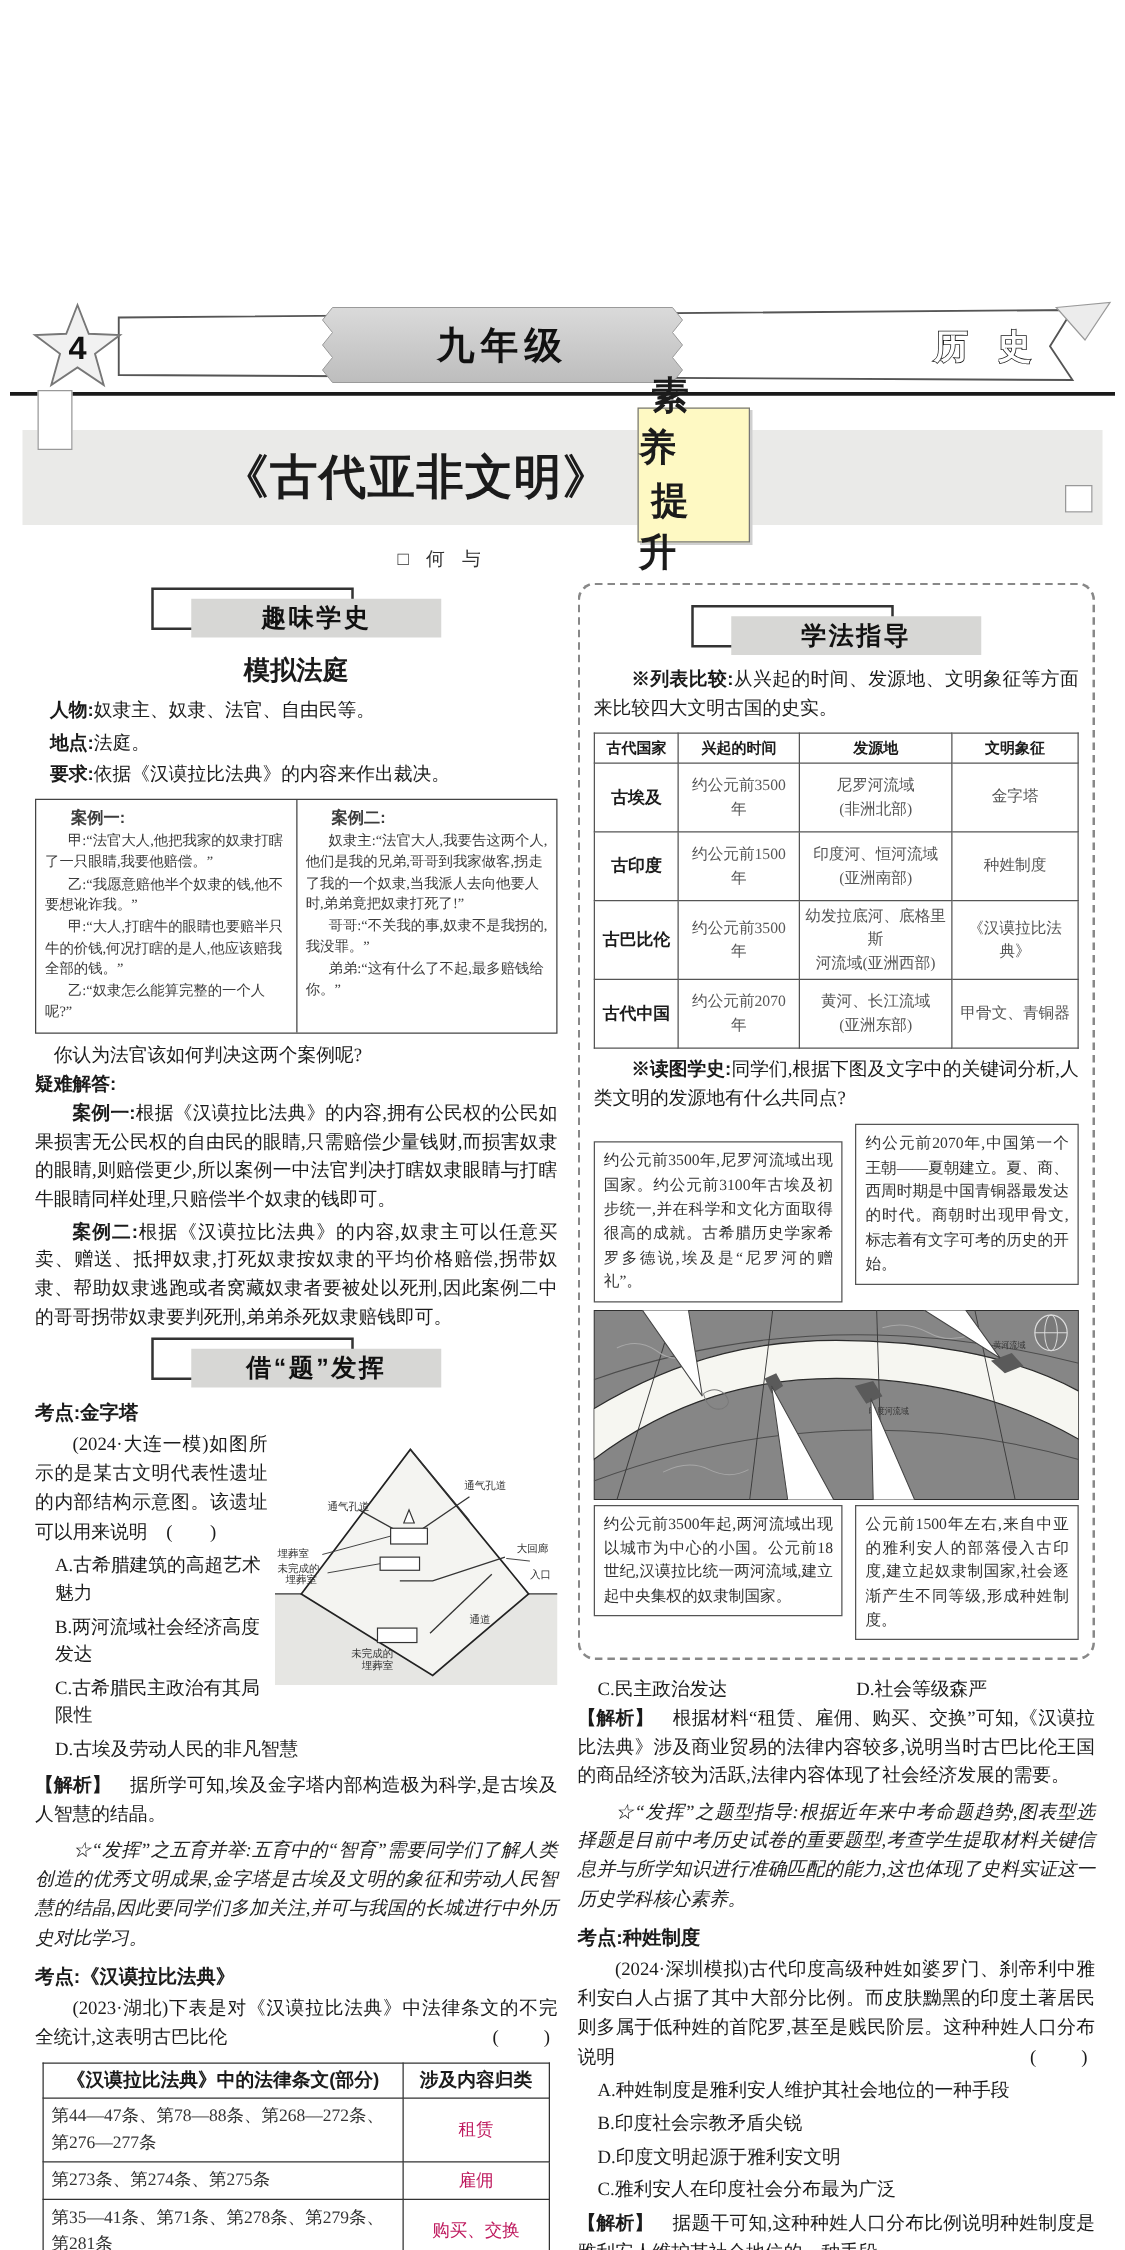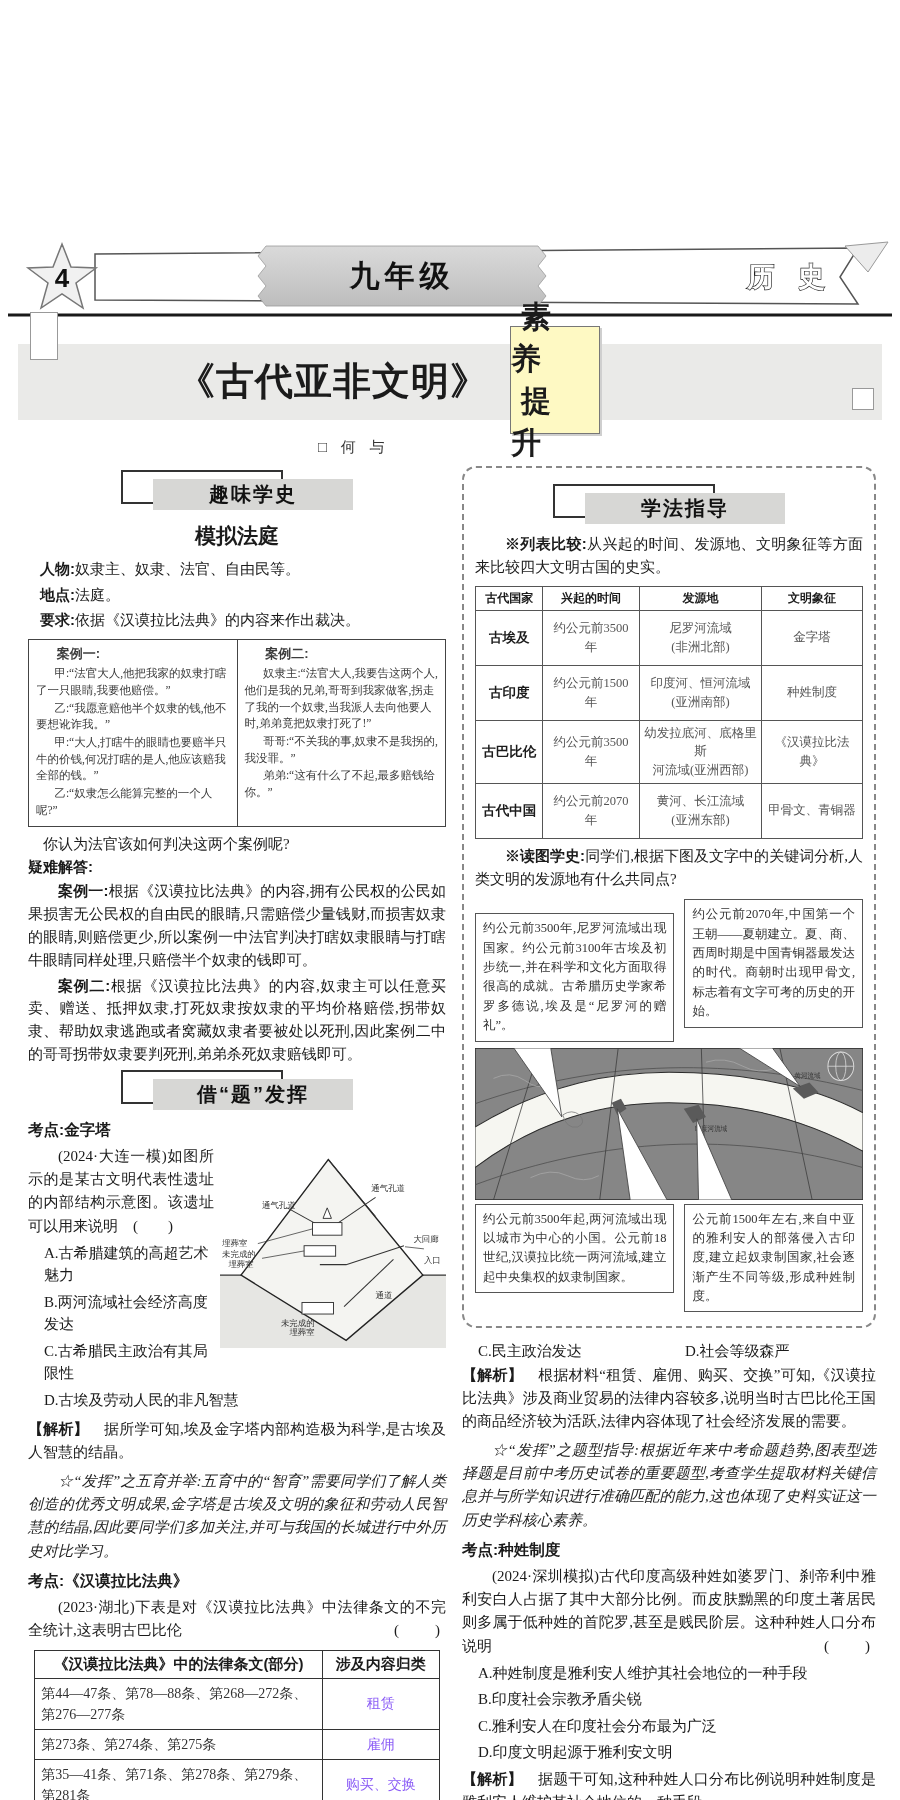--- a/index.html
+++ b/index.html
@@ -45,21 +45,21 @@
   .qp{position:relative;margin:2px 0;font-size:15px;line-height:1.55;text-align:justify;text-indent:2em;}
   .bracket-abs{position:absolute;right:4px;bottom:0;text-indent:0;letter-spacing:2px;}
   .opt{margin:4px 0;font-size:15px;line-height:1.5;padding-left:16px;}
   .tip{margin:6px 0;font-size:15px;line-height:1.55;text-align:justify;text-indent:2em;font-style:italic;color:#222;}
   .pyramid-fig{float:right;width:226px;margin:4px 0 2px 6px;}
   
   table.law{border-collapse:collapse;margin:8px auto 6px;width:97%;}
   table.law th,table.law td{border:1.5px solid #333;padding:4px 6px;}
   table.law th{font-family:"Liberation Sans",sans-serif;font-size:15px;}
   table.law td.c1{font-size:14px;color:#333;line-height:1.5;}
-  table.law td.c2{font-size:14px;color:#8b5cf6;text-align:center;width:104px;}
+  table.law td.c2{font-size:14px;color:#be185d;text-align:center;width:104px;}
   
   .dashed-panel{border:2px dashed #888;border-radius:14px;padding:12px 11px 14px;}
   .rtip{margin:5px 0;font-size:15px;line-height:1.55;text-align:justify;text-indent:2em;}
   .rtip b{font-family:"Liberation Sans",sans-serif;}
   table.civ{border-collapse:collapse;width:100%;margin:6px 0 4px;}
   table.civ th,table.civ td{border:1px solid #555;padding:3px 4px;text-align:center;}
   table.civ th{font-family:"Liberation Sans",sans-serif;font-size:12px;}
   table.civ td.cn{font-family:"Liberation Sans",sans-serif;font-weight:bold;font-size:13.5px;width:76px;}
   table.civ td.lt{font-size:12.5px;color:#555;white-space:pre-line;line-height:1.5;height:48px;}
   table.civ td.t2{width:112px;margin-top:37px;} table.civ td.t3{width:148px;} table.civ td.t4{width:118px;}
@@ -312,19 +312,19 @@
 
       <p class="ans" style="text-indent:0"><b>【解析】</b>　<span>根据材料“租赁、雇佣、购买、交换”可知,《汉谟拉比法典》涉及商业贸易的法律内容较多,说明当时古巴比伦王国的商品经济较为活跃,法律内容体现了社会经济发展的需要。</span></p>
 
       <p class="tip">☆“发挥”之题型指导:根据近年来中考命题趋势,图表型选择题是目前中考历史试卷的重要题型,考查学生提取材料关键信息并与所学知识进行准确匹配的能力,这也体现了史料实证这一历史学科核心素养。</p>
 
       <p class="kp">考点:种姓制度</p>
       <p class="qp"><span>(2024·深圳模拟)古代印度高级种姓如婆罗门、刹帝利中雅利安白人占据了其中大部分比例。而皮肤黝黑的印度土著居民则多属于低种姓的首陀罗,甚至是贱民阶层。这种种姓人口分布说明</span><span class="bracket-abs">(　　)</span></p>
 
       <p class="opt">A.种姓制度是雅利安人维护其社会地位的一种手段</p>
       <p class="opt">B.印度社会宗教矛盾尖锐</p>
+      <p class="opt">D.印度文明起源于雅利安文明</p>
       <p class="opt">C.雅利安人在印度社会分布最为广泛</p>
-      <p class="opt">D.印度文明起源于雅利安文明</p>
 
       <p class="ans" style="text-indent:0"><b>【解析】</b>　<span>据题干可知,这种种姓人口分布比例说明种姓制度是雅利安人维护其社会地位的一种手段。</span></p>
     </div>
   </div>
 </div>
 
 </body></html>

